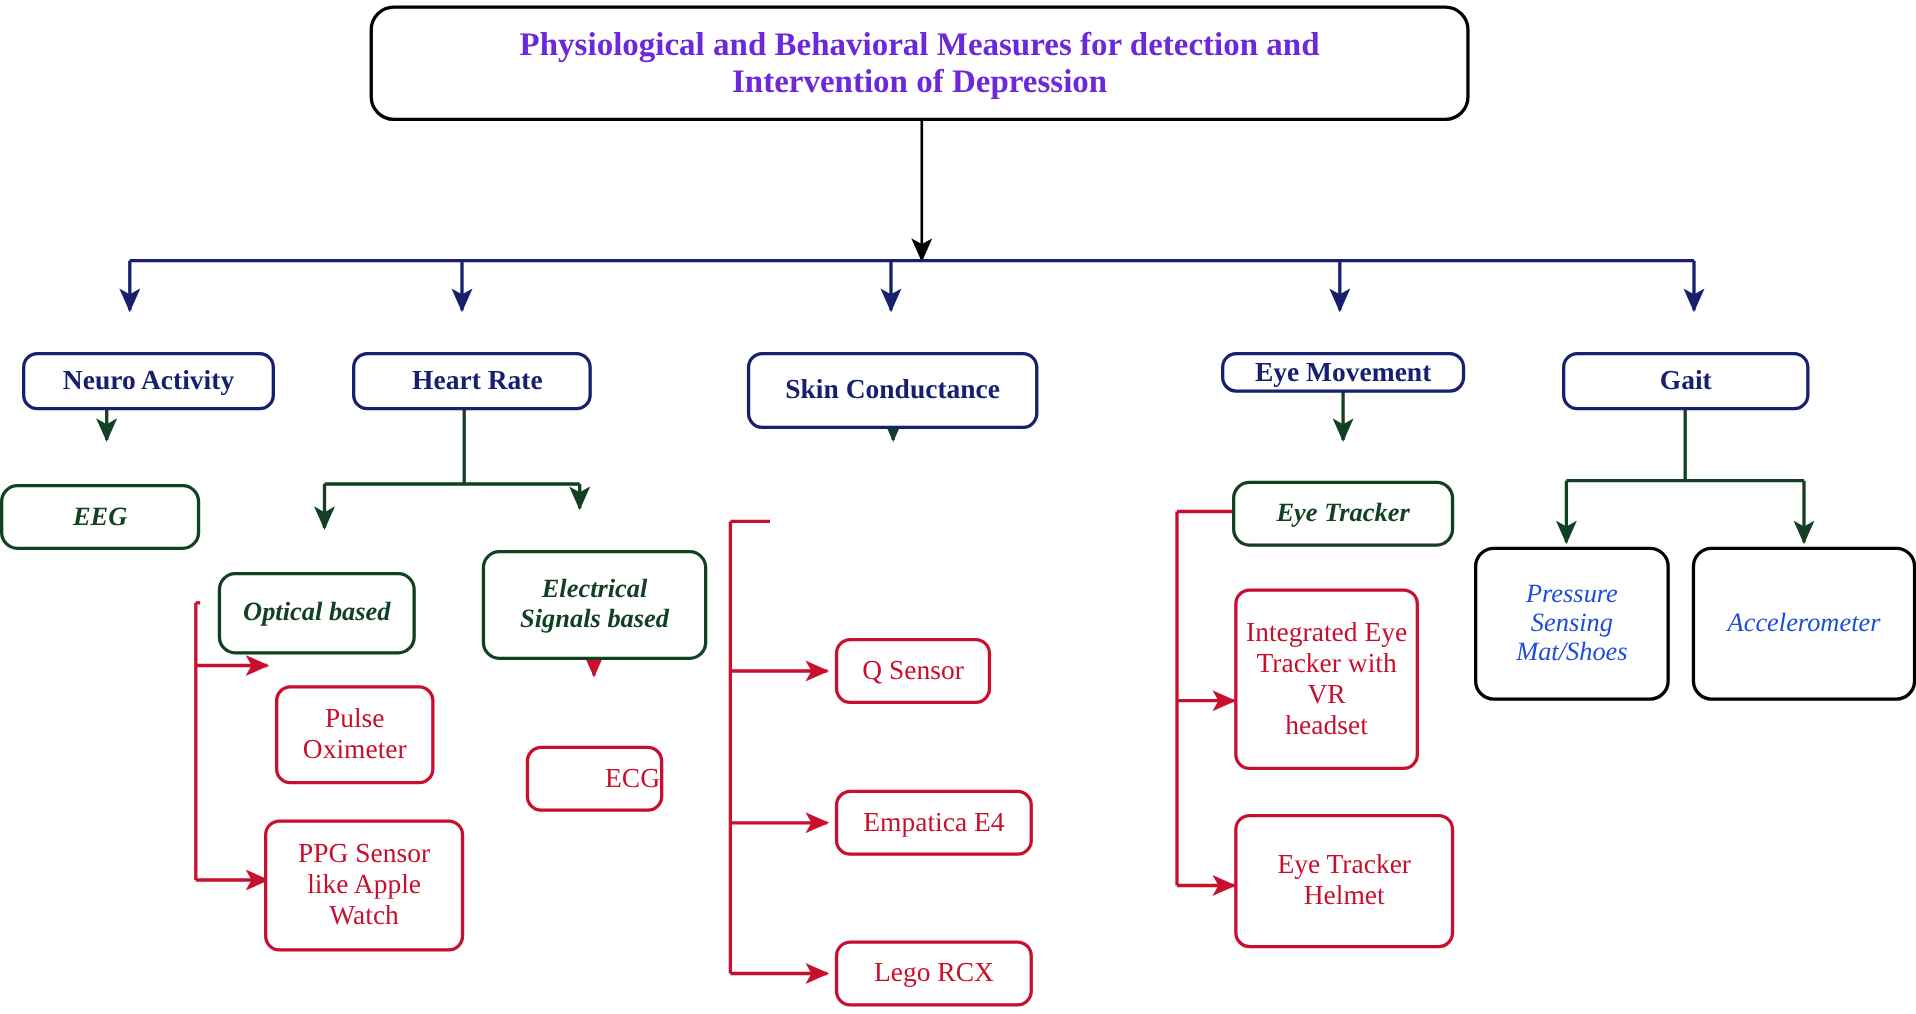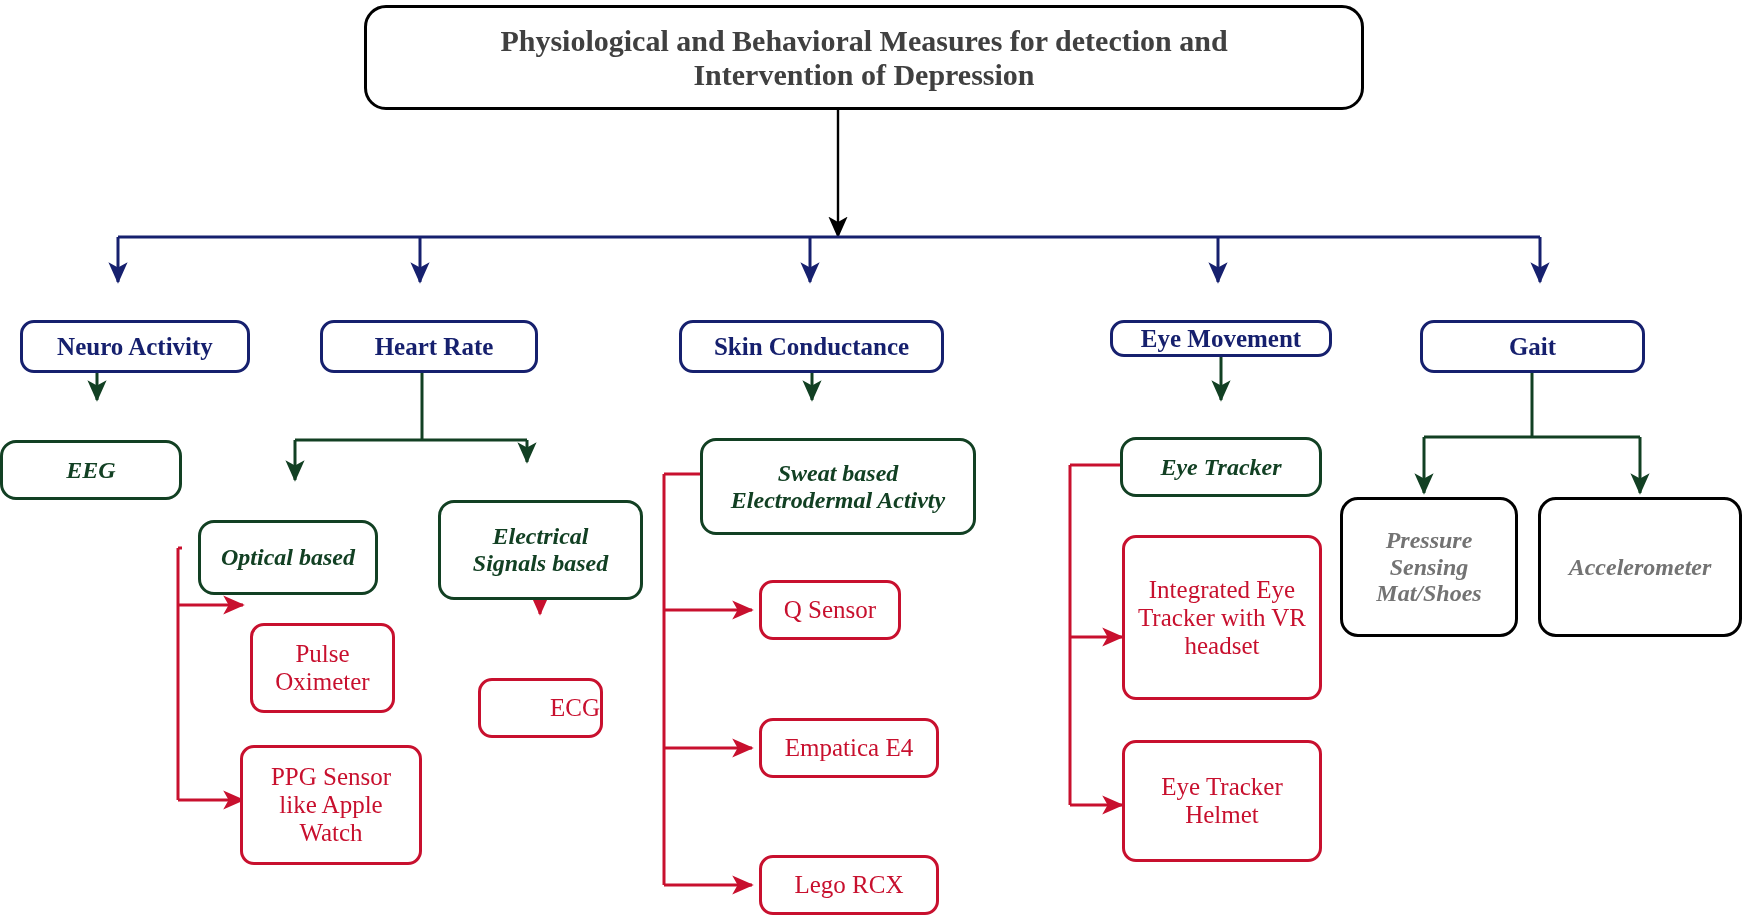--- a/index.html
+++ b/index.html
@@ -1,28 +1,28 @@
 <!DOCTYPE html>
 <html><head>
 <meta charset="utf-8">
 <style>
   html,body{margin:0;padding:0;background:#ffffff;}
   body{font-family:"Liberation Serif", serif;}
   #stage{position:relative;width:1742px;height:922px;overflow:hidden;background:#fff;}
   #wires{position:absolute;left:0;top:0;width:1742px;height:922px;}
   .node{position:absolute;box-sizing:border-box;display:flex;align-items:center;
         justify-content:center;text-align:center;background:#fff;line-height:1.12;}
-  .n-root{border:3px solid #000000;border-radius:22px;color:#404040;
-          font-weight:bold;font-size:30px;margin-left:28px;}
+  .n-root{border:3px solid #000000;border-radius:22px;color:#6d28d9;
+          font-weight:bold;font-size:30px;}
   .n-l1{border:3px solid #16206e;border-radius:14px;color:#16206e;
         font-weight:bold;font-size:25px;}
   .n-l2{border:3px solid #124023;border-radius:16px;color:#124023;
         font-weight:bold;font-style:italic;font-size:24px;}
-  .n-l2k{border:3px solid #000000;border-radius:18px;color:#737373;
-         font-weight:bold;font-style:italic;font-size:24px;}
+  .n-l2k{border:3px solid #000000;border-radius:18px;color:#1d4ed8;
+         font-weight:normal;font-style:italic;font-size:24px;}
   .n-l3{border:3px solid #c8102e;border-radius:14px;color:#c8102e;
         font-weight:normal;font-size:25px;}
 </style>
 </head>
 <body>
 
 <div id="stage">
 
   <svg id="wires" viewBox="0 0 1742 922" xmlns="http://www.w3.org/2000/svg">
     <defs>
@@ -112,21 +112,21 @@
       <div>Intervention of Depression</div>
     </div>
   </div>
 
   <div class="node n-l1" style="left:20px;top:320px;width:230px;height:53px;">
     <span>Neuro Activity</span>
   </div>
   <div class="node n-l1" style="left:320px;top:320px;width:218px;height:53px;padding-left:10px;">
     <span>Heart Rate</span>
   </div>
-  <div class="node n-l1" style="left:679px;top:320px;width:265px;height:53px;">
+  <div class="node n-l1" style="left:679px;top:320px;width:265px;height:70px;">
     <span>Skin Conductance</span>
   </div>
   <div class="node n-l1" style="left:1110px;top:320px;width:222px;height:37px;">
     <span>Eye Movement</span>
   </div>
   <div class="node n-l1" style="left:1420px;top:320px;width:225px;height:53px;">
     <span>Gait</span>
   </div>
 
   <div class="node n-l2" style="left:0px;top:440px;width:182px;height:60px;">
@@ -137,26 +137,20 @@
     <span>Optical based</span>
   </div>
 
   <div class="node n-l2" style="left:438px;top:500px;width:205px;height:100px;">
     <div>
       <div>Electrical</div>
       <div>Signals based</div>
     </div>
   </div>
 
-  <div class="node n-l2" style="left:700px;top:438px;width:276px;height:97px;">
-    <div>
-      <div>Sweat based</div>
-      <div>Electrodermal Activty</div>
-    </div>
-  </div>
 
   <div class="node n-l2" style="left:1120px;top:437px;width:202px;height:60px;">
     <span>Eye Tracker</span>
   </div>
 
   <div class="node n-l2k" style="left:1340px;top:497px;width:178px;height:140px;">
     <div>
       <div>Pressure</div>
       <div>Sensing</div>
       <div>Mat/Shoes</div>
@@ -191,21 +185,21 @@
   </div>
 
   <div class="node n-l3" style="left:759px;top:718px;width:180px;height:60px;">
     <span>Empatica E4</span>
   </div>
 
   <div class="node n-l3" style="left:759px;top:855px;width:180px;height:60px;">
     <span>Lego RCX</span>
   </div>
 
-  <div class="node n-l3" style="left:1122px;top:535px;width:200px;height:165px;">
+  <div class="node n-l3" style="left:1122px;top:535px;width:168px;height:165px;">
     <div>
       <div>Integrated Eye</div>
       <div>Tracker with VR</div>
       <div>headset</div>
     </div>
   </div>
 
   <div class="node n-l3" style="left:1122px;top:740px;width:200px;height:122px;">
     <div>
       <div>Eye Tracker</div>

